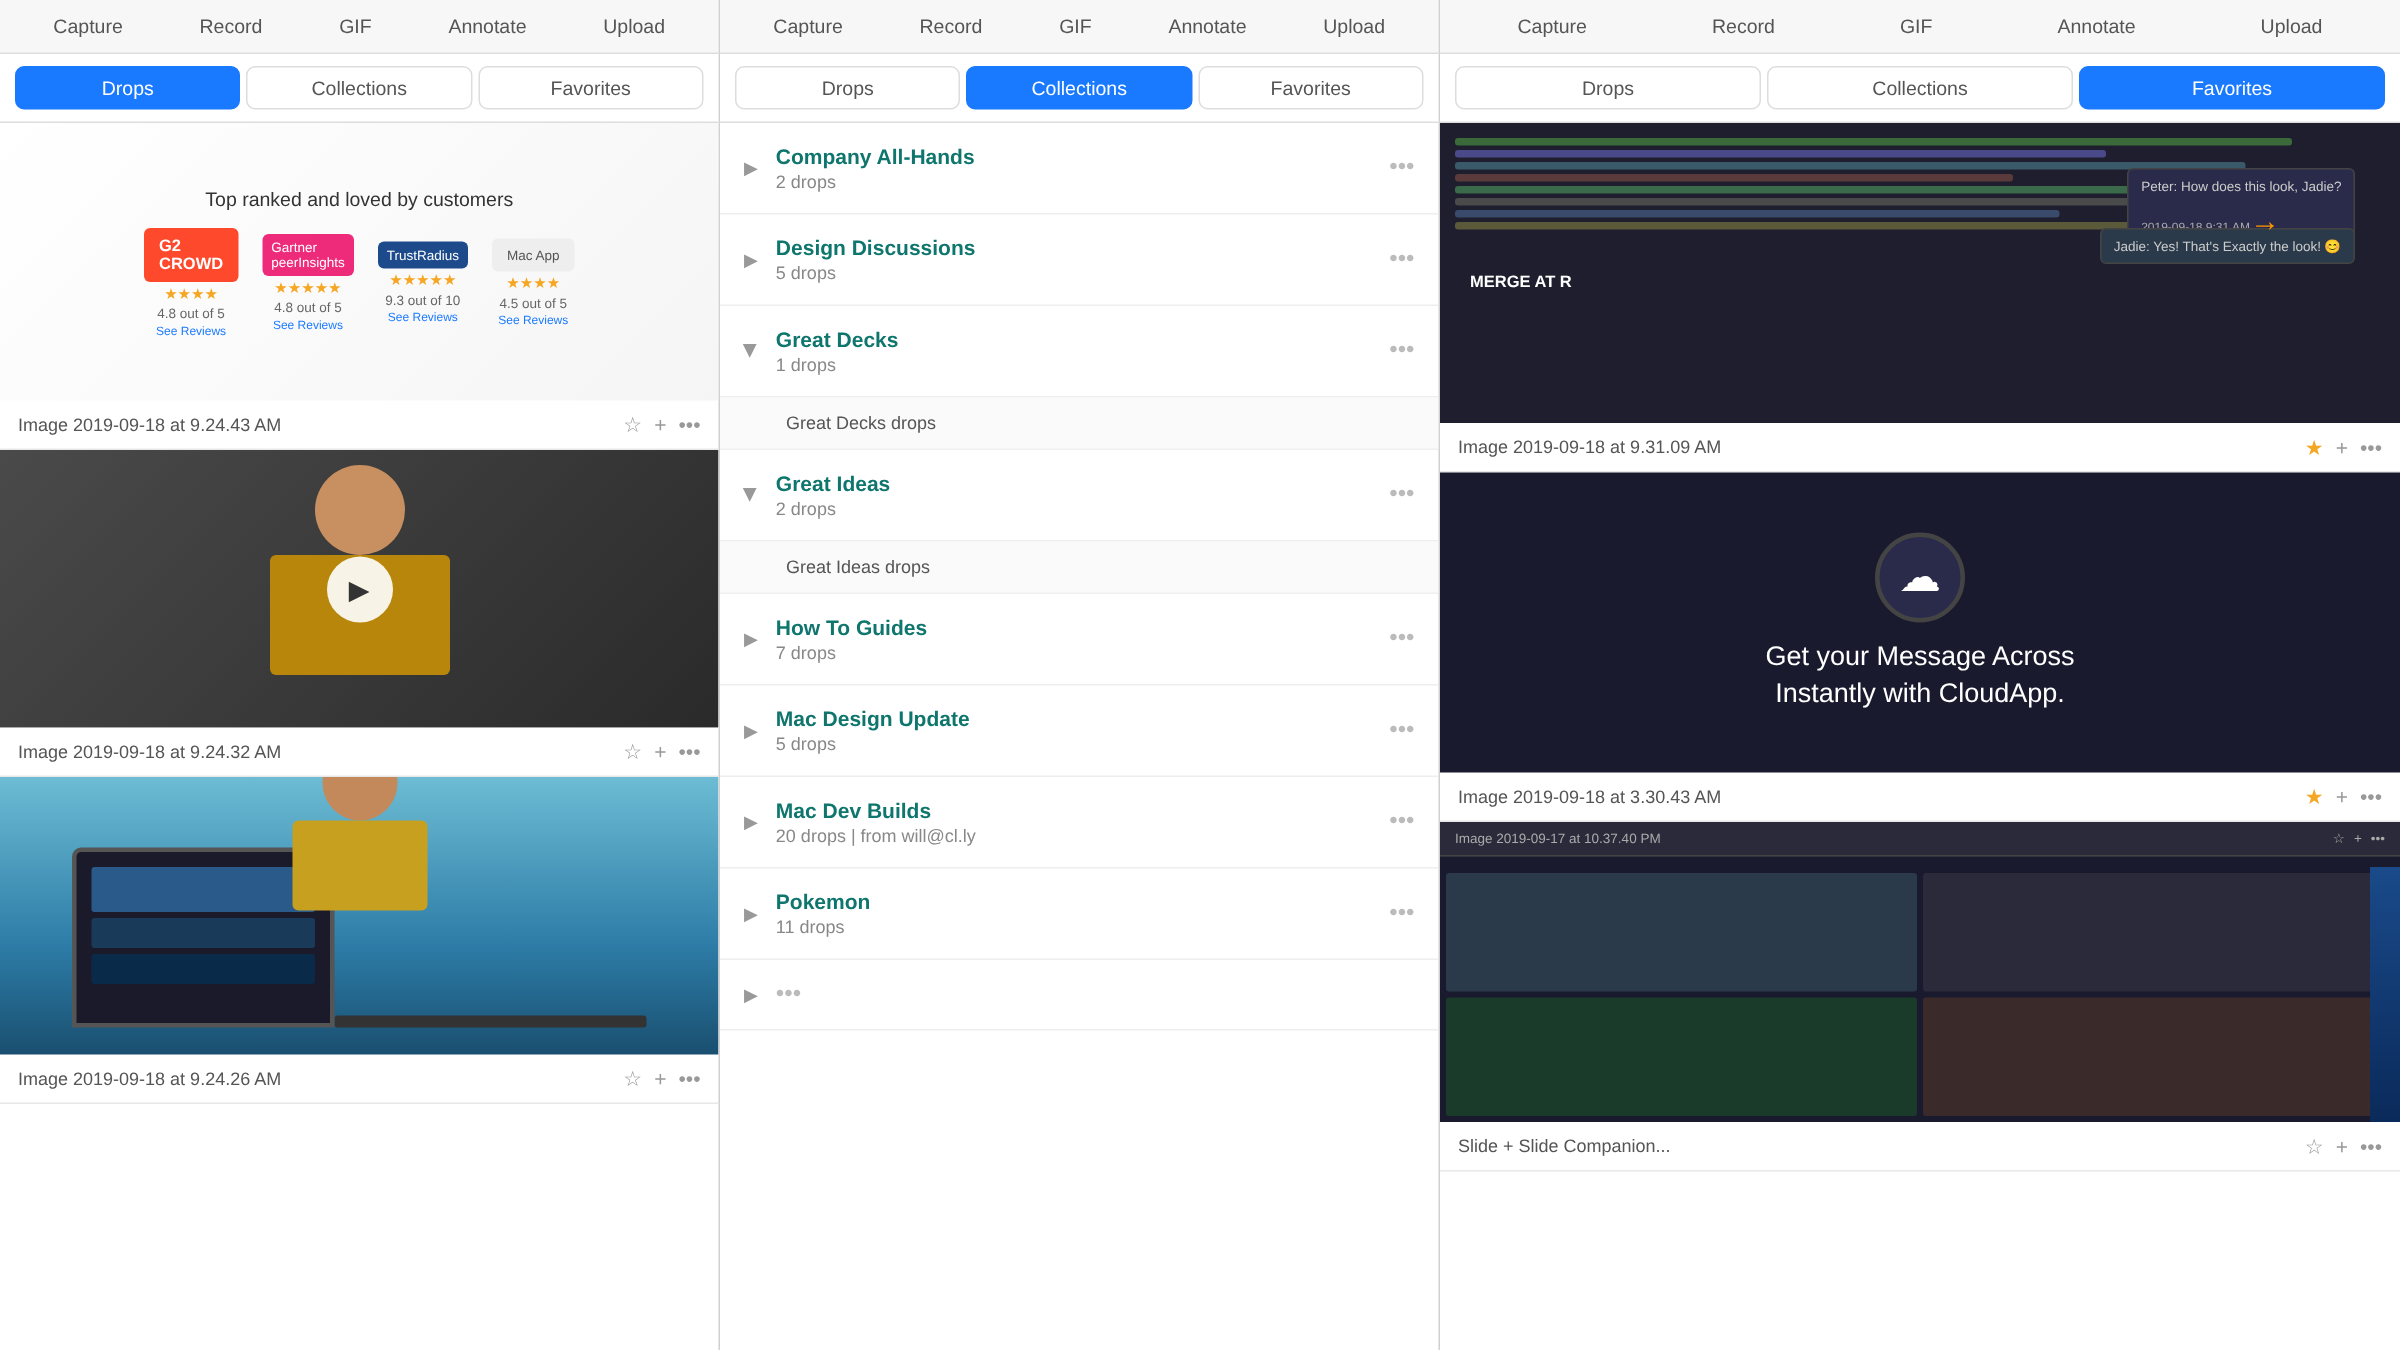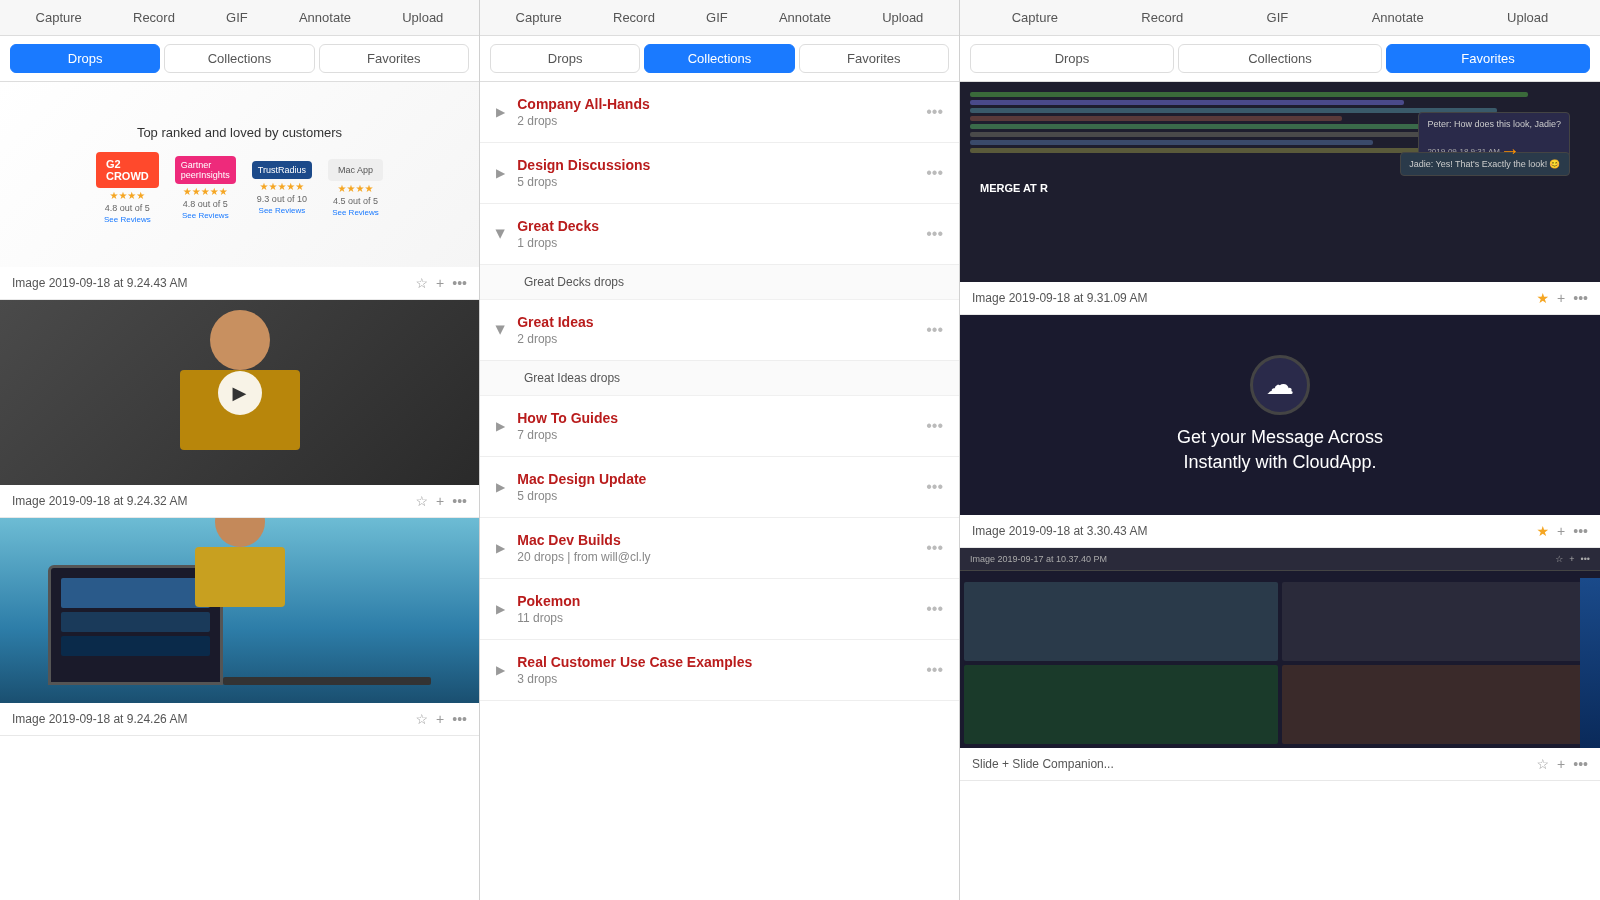--- a/index.html
+++ b/index.html
@@ -103,21 +103,21 @@
     }
     .chevron {
       color: #999;
       margin-right: 12px;
       font-size: 12px;
     }
     .collection-info { flex: 1; }
     .collection-name {
       font-size: 14px;
       font-weight: 600;
-      color: #b91c1c;
+      color: #0f766e;
     }
     .collection-meta {
       font-size: 12px;
       color: #888;
       margin-top: 2px;
     }
     .more-icon {
       color: #bbb;
       font-size: 16px;
       cursor: pointer;
@@ -408,24 +408,20 @@
       <span class="chevron">▶</span>
       <div class="collection-info">
         <div class="collection-name">Pokemon</div>
         <div class="collection-meta">11 drops</div>
       </div>
       <span class="more-icon">•••</span>
     </div>
 
     <div class="collection-item">
       <span class="chevron">▶</span>
-      <div class="collection-info">
-        <div class="collection-name">Real Customer Use Case Examples</div>
-        <div class="collection-meta">3 drops</div>
-      </div>
       <span class="more-icon">•••</span>
     </div>
   </div>
 </div>
 
 <div class="panel" style="flex:1;border-right:none;">
   <div class="nav-bar">
     <span class="nav-item">Capture</span>
     <span class="nav-item">Record</span>
     <span class="nav-item">GIF</span>

